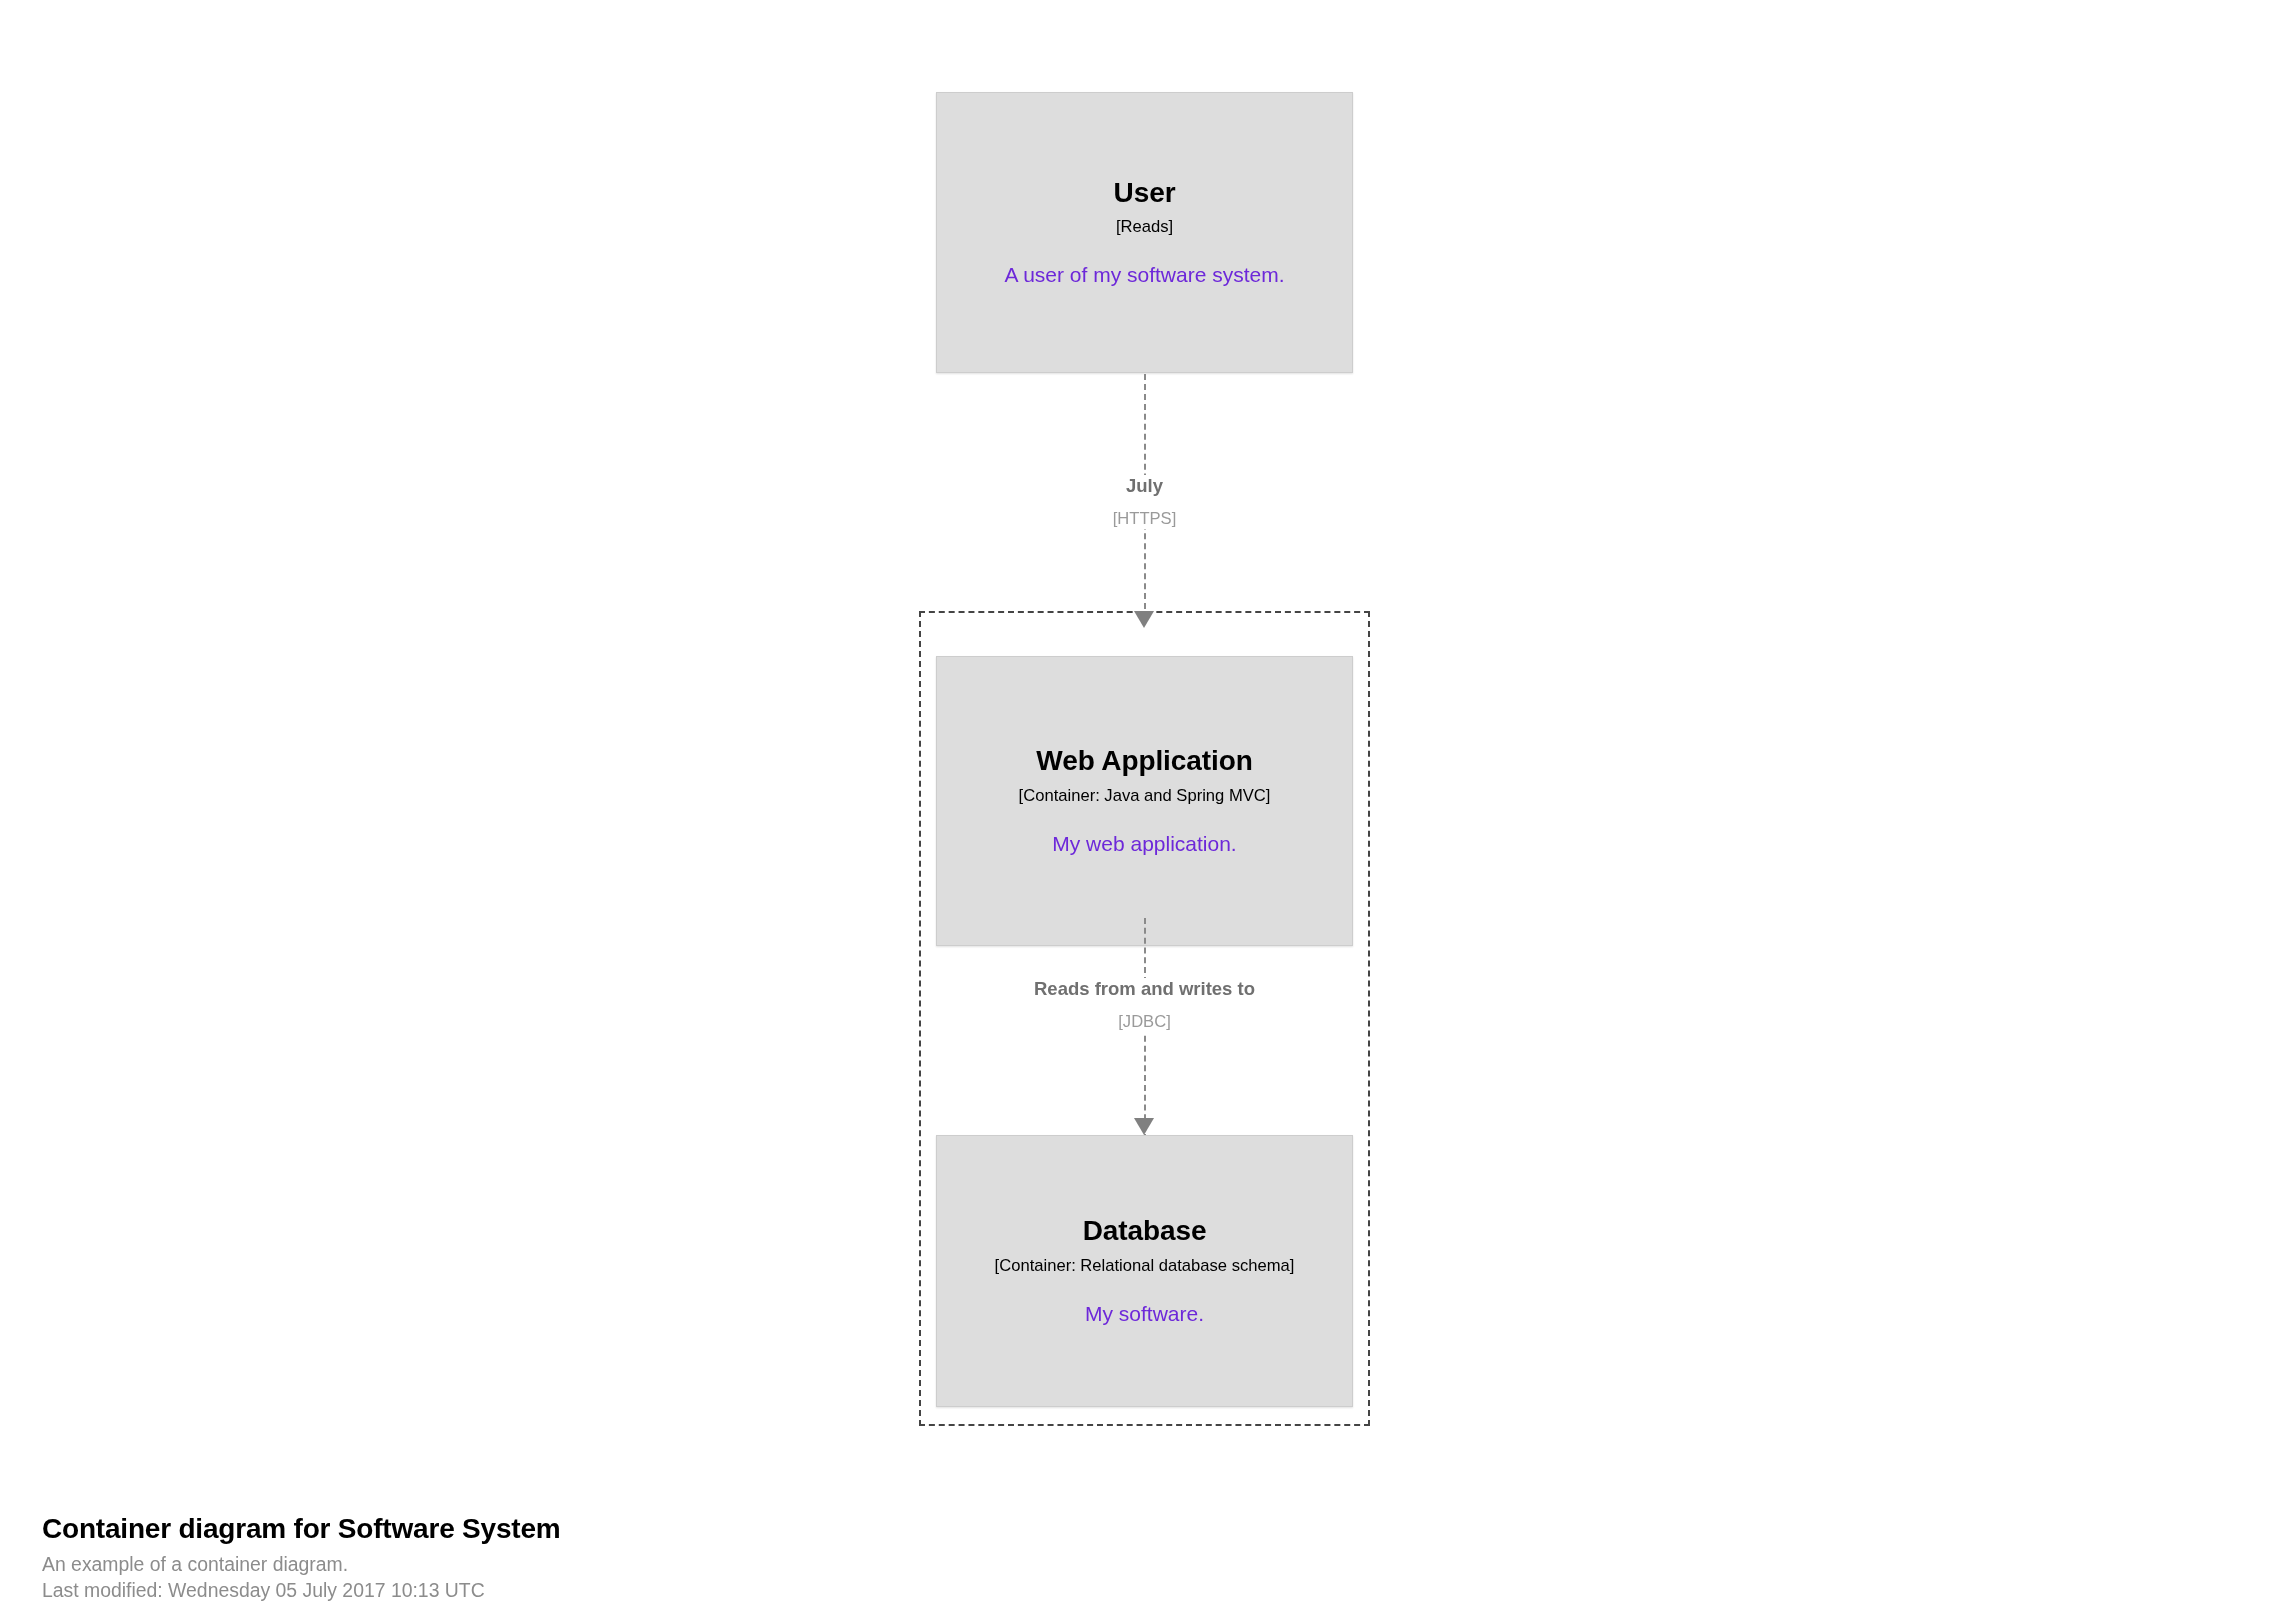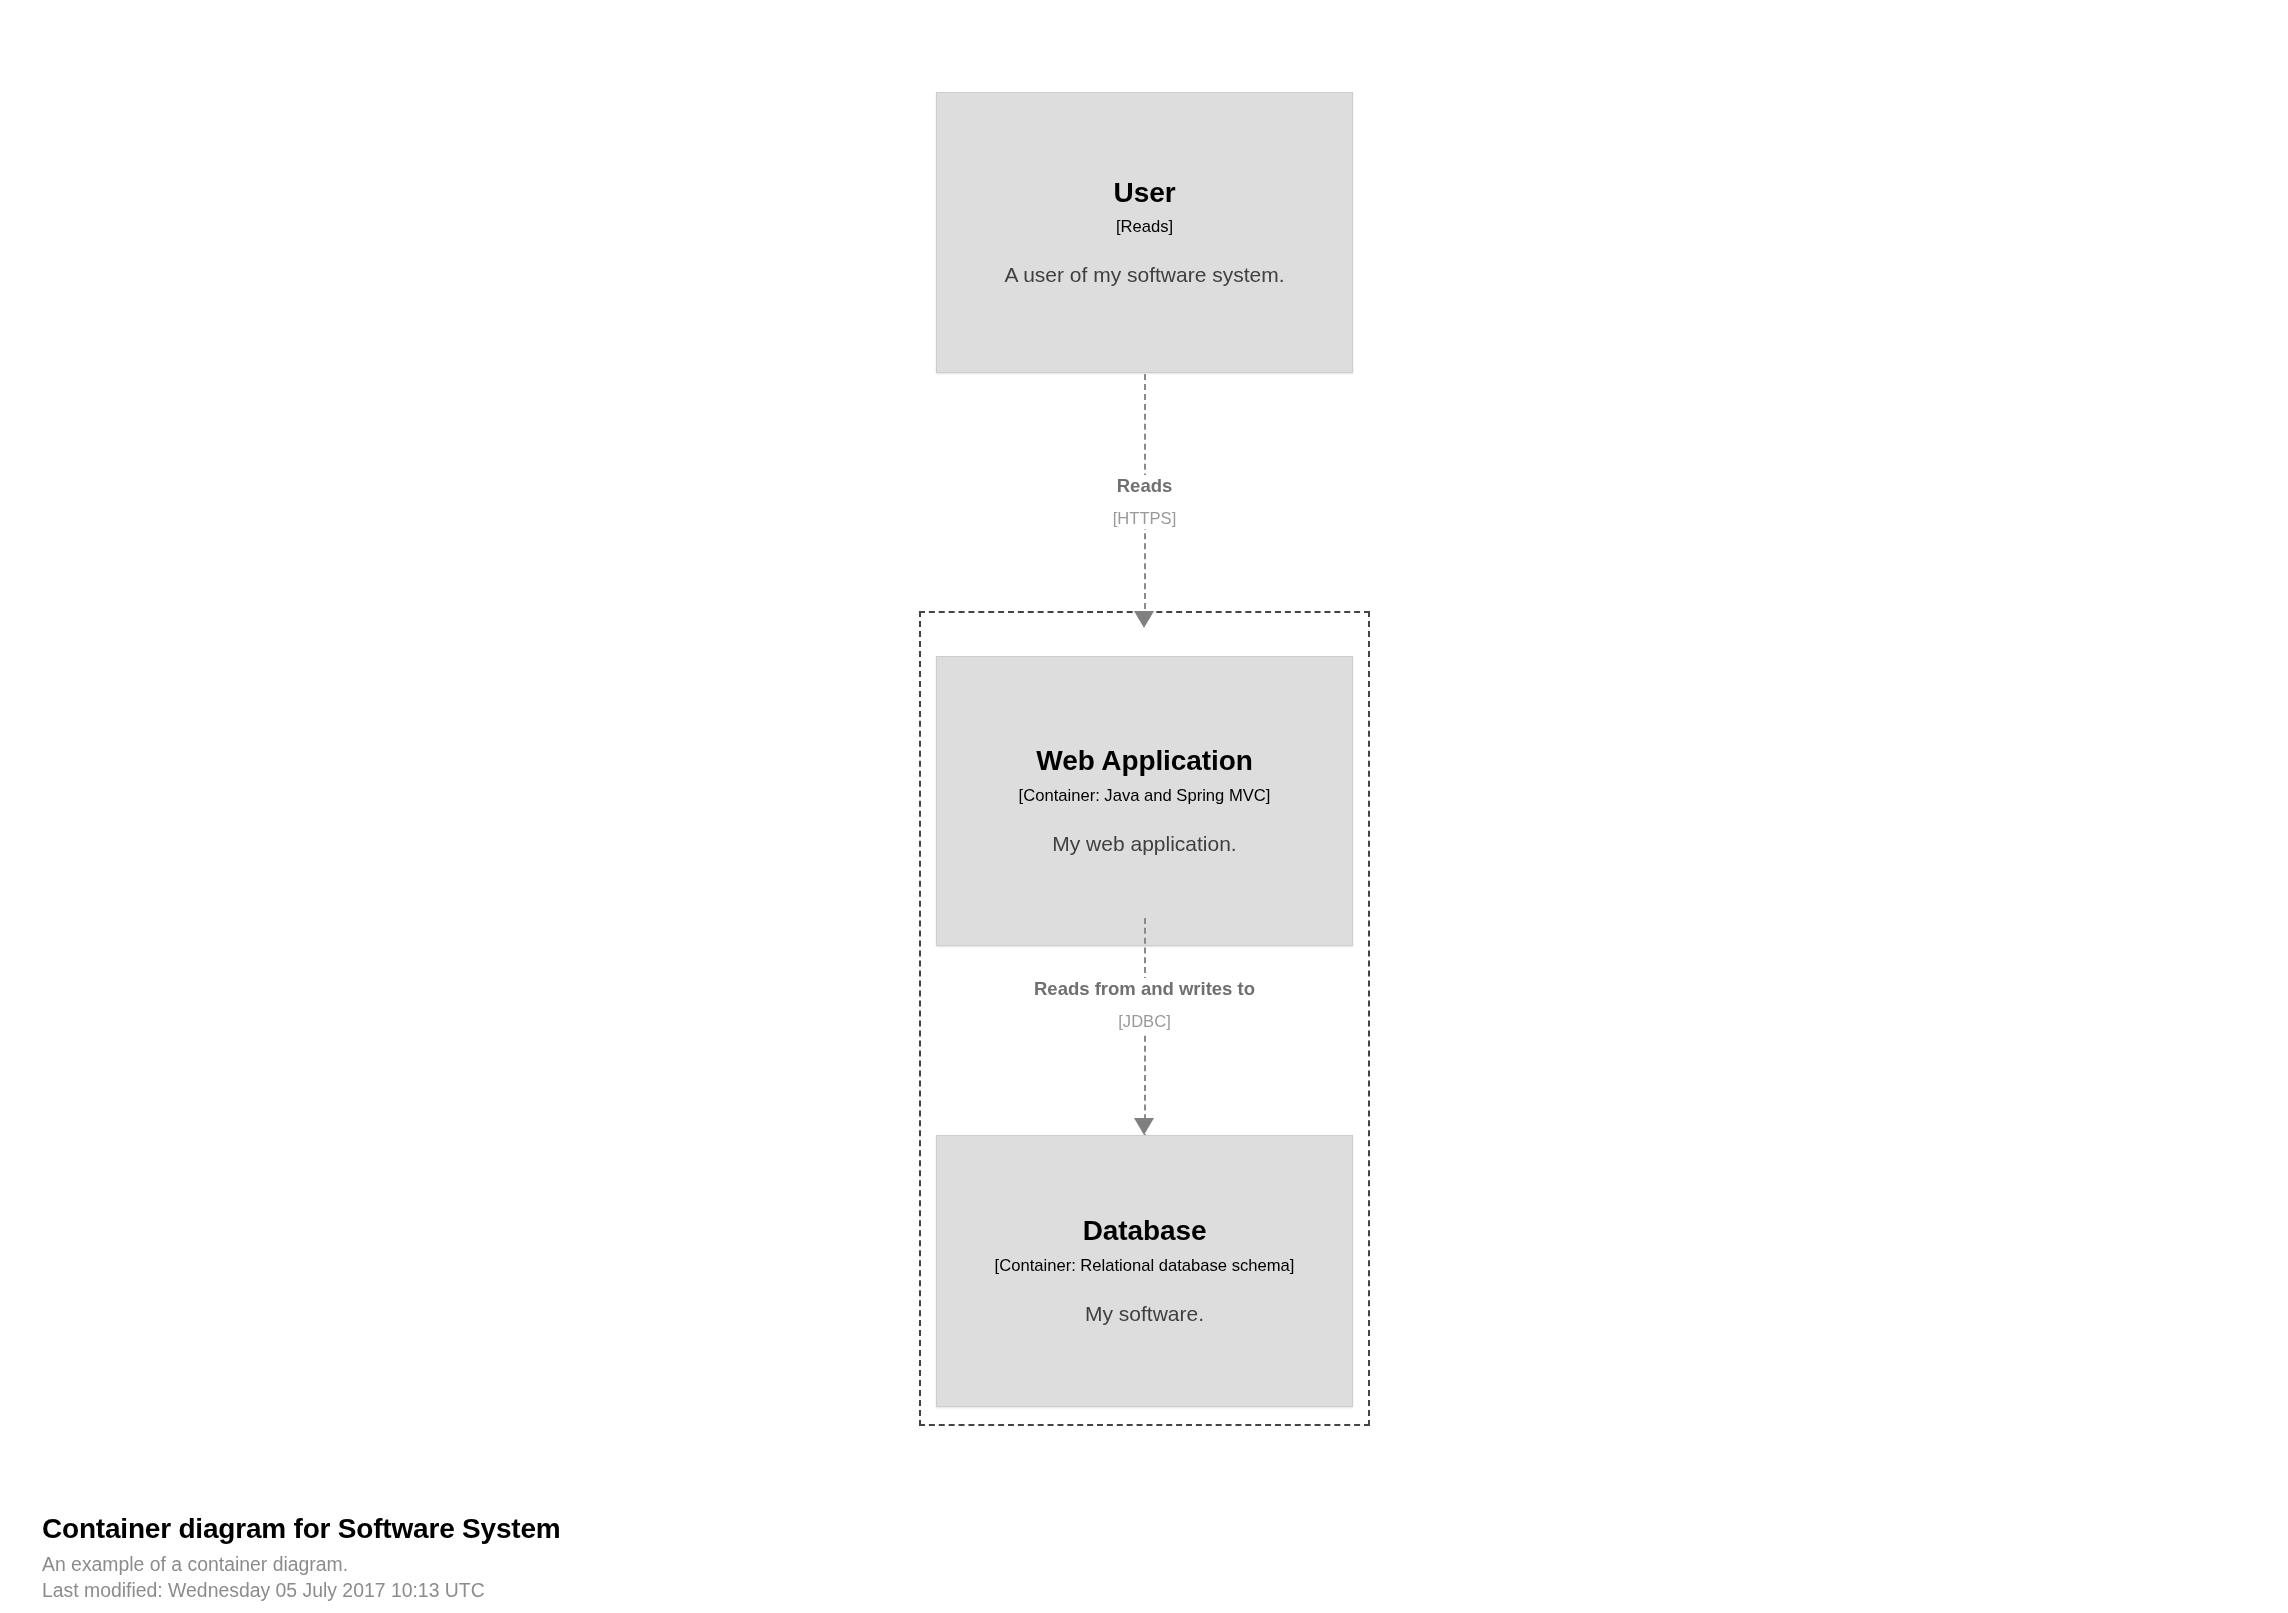--- a/index.html
+++ b/index.html
@@ -56,21 +56,21 @@
   .node-tech {
     font-size: 16.6px;
     font-weight: normal;
     color: #000000;
     line-height: 1.2;
     margin-top: 8.3px;
   }
   .node-desc {
     font-size: 21px;
     font-weight: normal;
-    color: #404040;
+    color: #6d28d9;
     line-height: 1.25;
     margin-top: 25px;
   }
 
   
   .rel-line {
     position: absolute;
     border-left: 2.8px dashed #8a8a8a;
     width: 0;
   }
@@ -136,21 +136,21 @@
 
   <div class="node" style="left:936px; top:92px; width:417px; height:281px;">
     <div class="node-name">User</div>
     <div class="node-tech">[Reads]</div>
     <div class="node-desc">A user of my software system.</div>
   </div>
 
   <div class="rel-line" style="left:1144px; top:374px; height:245px;"></div>
   <div class="rel-arrow" style="left:1134px; top:611px;"></div>
   <div class="rel-label" style="left:1006px; top:475px; width:277px;">
-    <span class="rel-desc">Reads</span>
+    <span class="rel-desc">July</span>
     <span class="rel-tech">[HTTPS]</span>
   </div>
 
   <div class="node" style="left:936px; top:656px; width:417px; height:290px;">
     <div class="node-name">Web Application</div>
     <div class="node-tech">[Container: Java and Spring MVC]</div>
     <div class="node-desc">My web application.</div>
   </div>
 
   <div class="rel-line" style="left:1144px; top:918px; height:222px;"></div>

